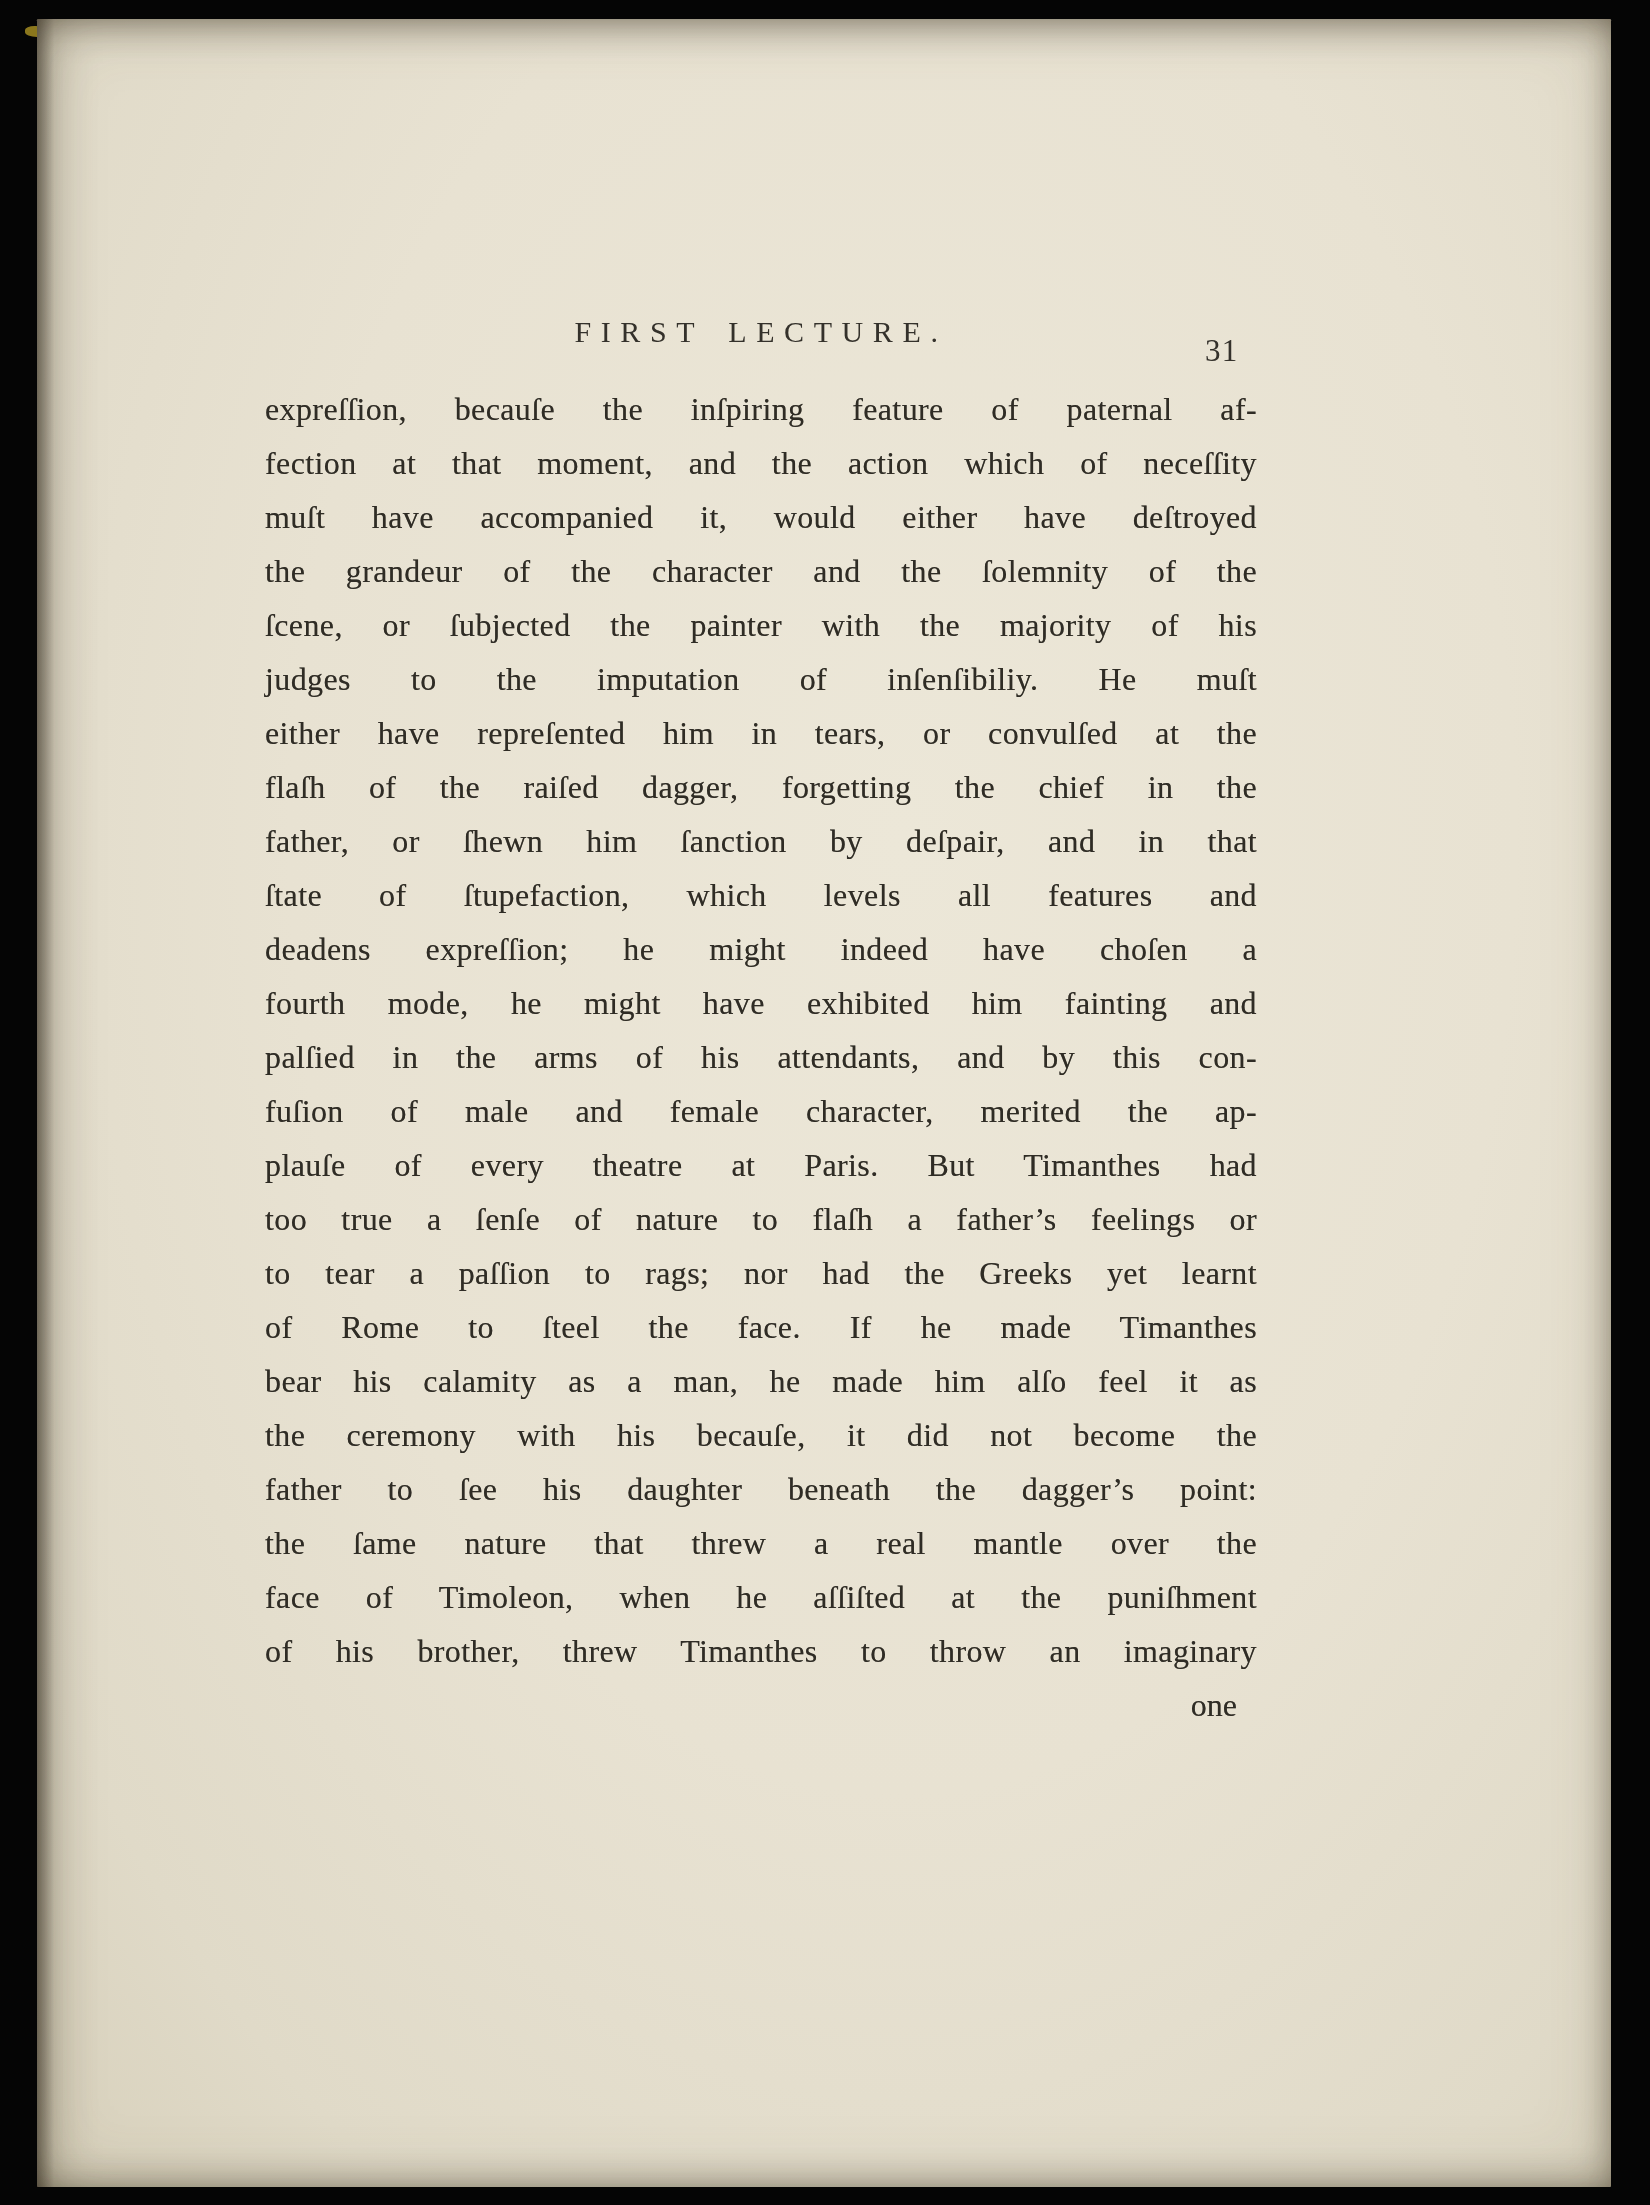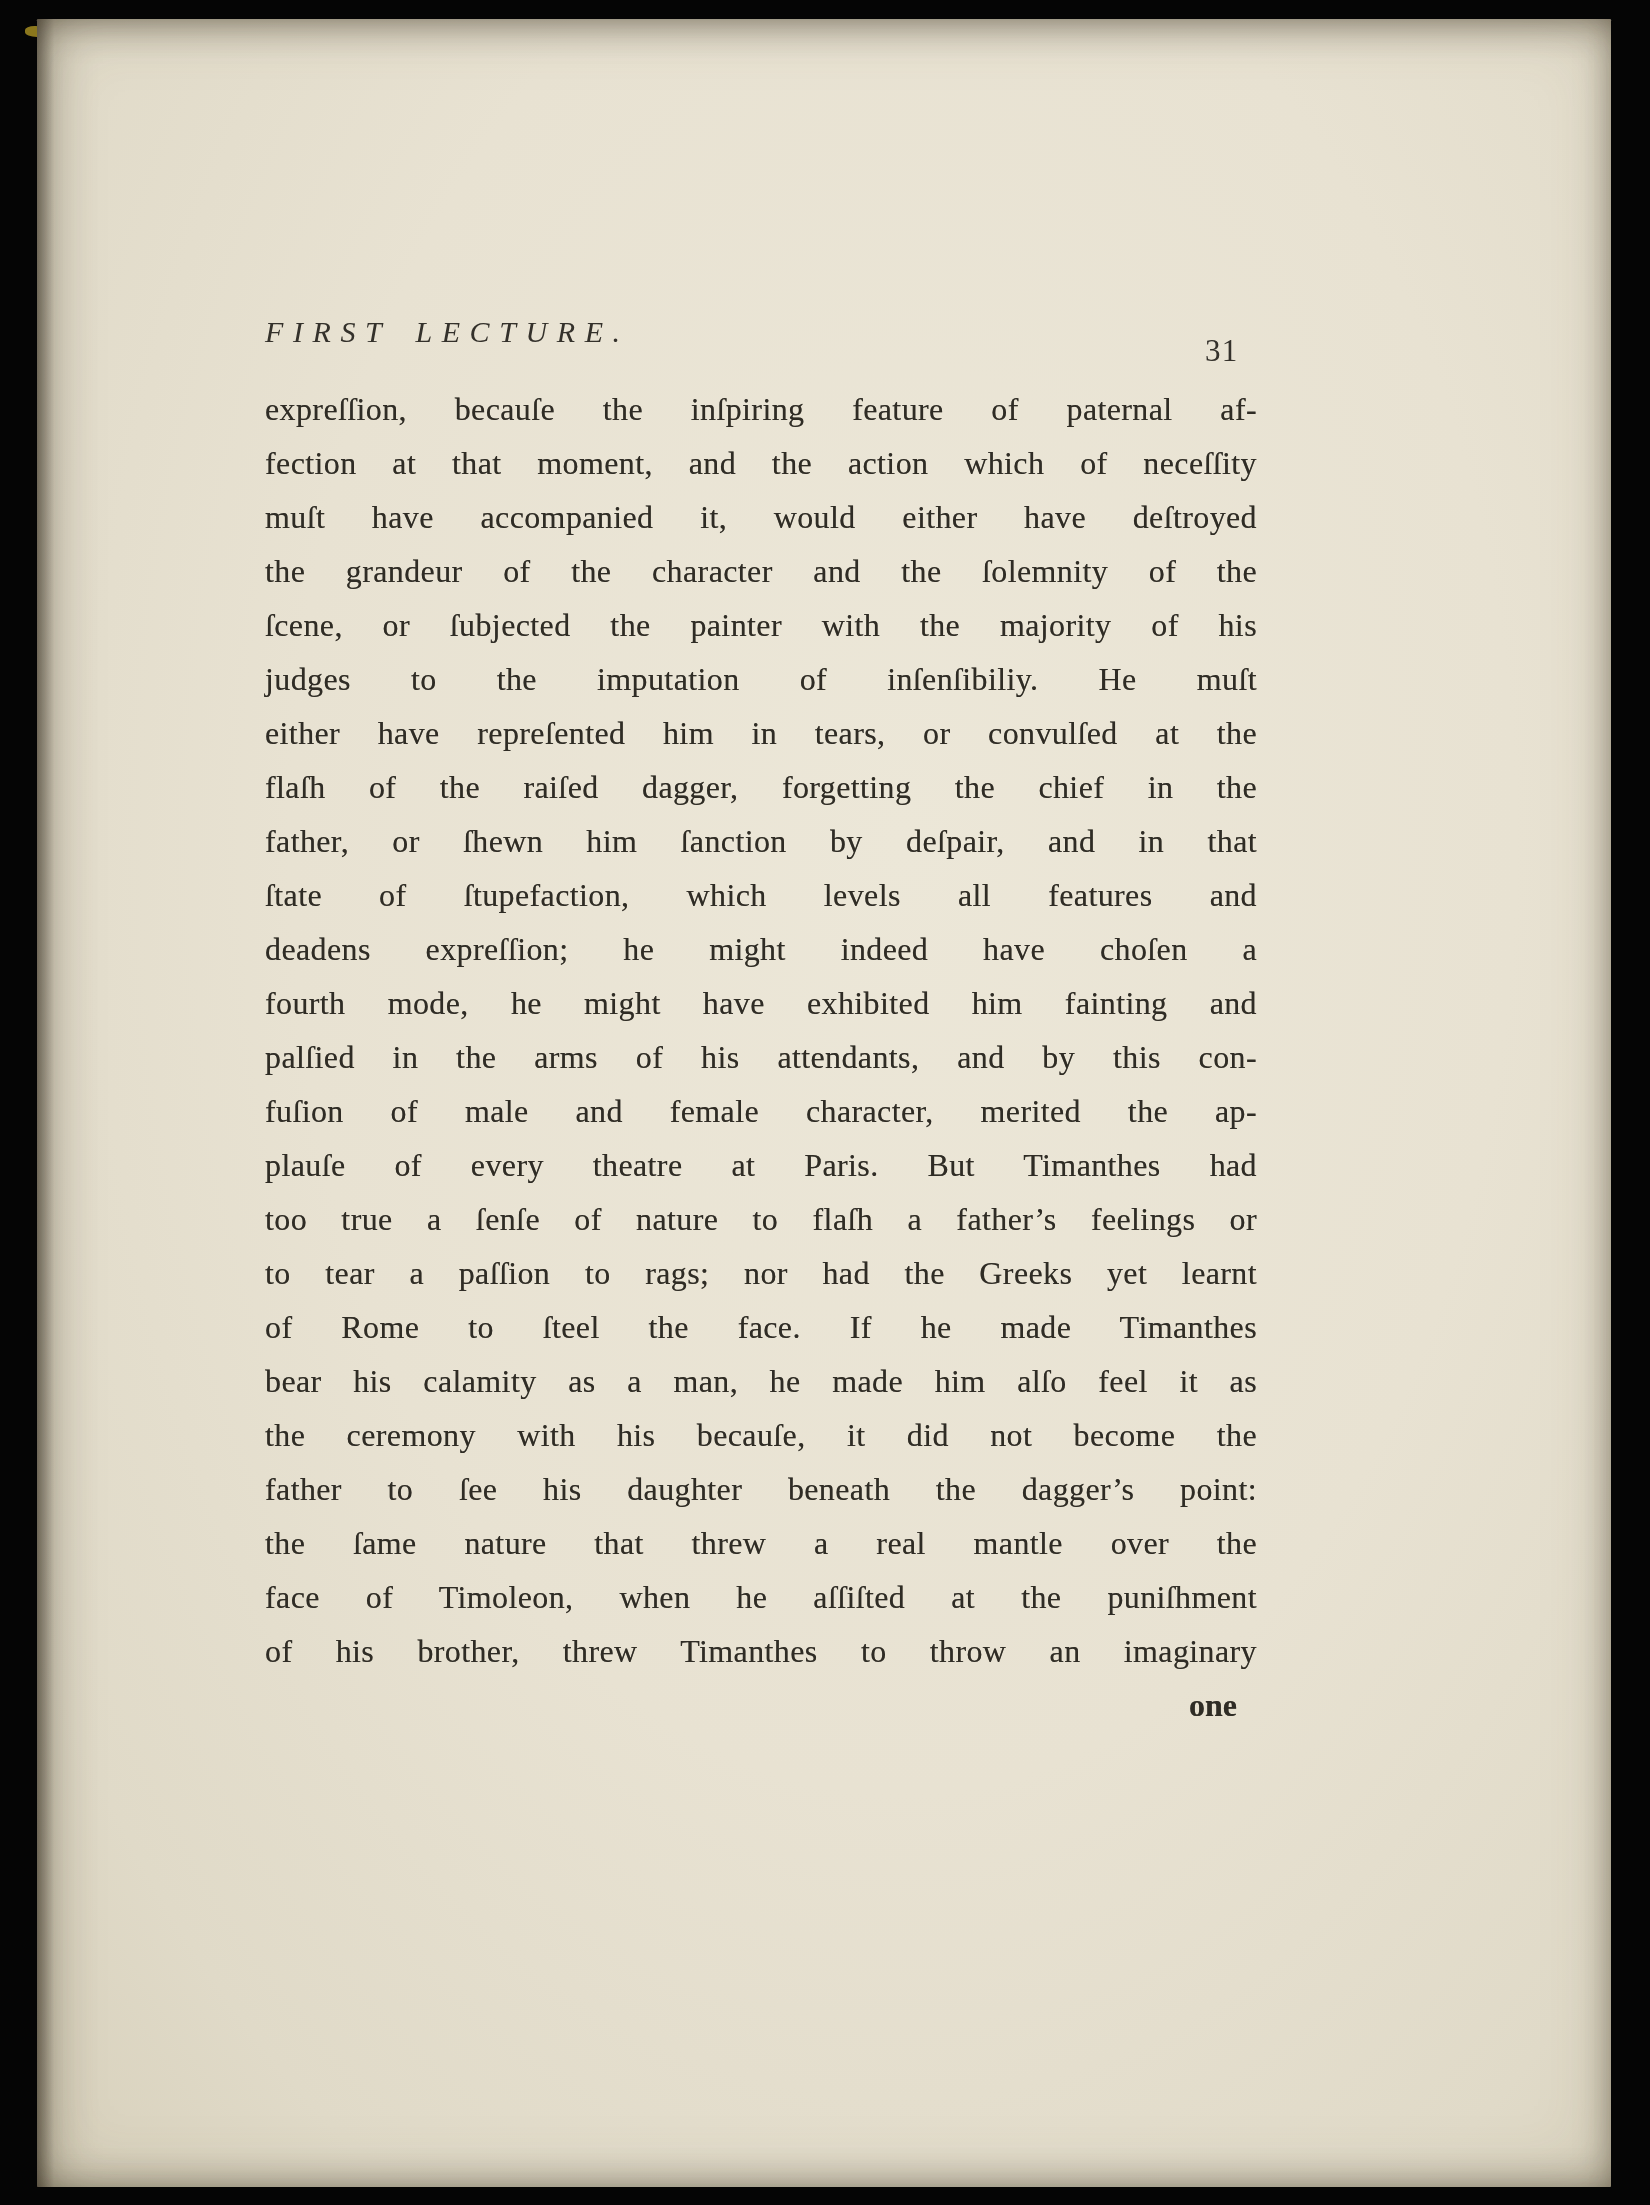--- a/index.html
+++ b/index.html
@@ -53,26 +53,25 @@
   .header {
     position: absolute;
     left: 228px;
     top: 296px;
     width: 992px;
     height: 46px;
     color: #33302a;
   }
   .header .title {
     display: block;
-    text-align: left;
+    text-align: center;
     font-size: 30px;
     letter-spacing: 0.32em;
     word-spacing: 0.25em;
     color: #34312b;
-    font-style: italic;
   }
   .header .pagenum {
     position: absolute;
     right: 18.5px;
     top: 18px;
     font-size: 31px;
     letter-spacing: 0.04em;
     color: #34312b;
   }
   .textblock {
@@ -94,21 +93,20 @@
     text-shadow: 0 0 0.4px rgba(47, 44, 37, 0.55);
   }
   .catchword-line {
     height: 54px;
     line-height: 54px;
     font-size: 32px;
     text-align: center;
     text-align-last: right;
     padding-right: 20px;
     text-shadow: 0 0 0.4px rgba(47, 44, 37, 0.55);
-    font-weight: bold;
   }
 </style>
 </head>
 <body>
 
 <div class="scan">
   <div class="artifact"></div>
 
   <div class="page">
 

